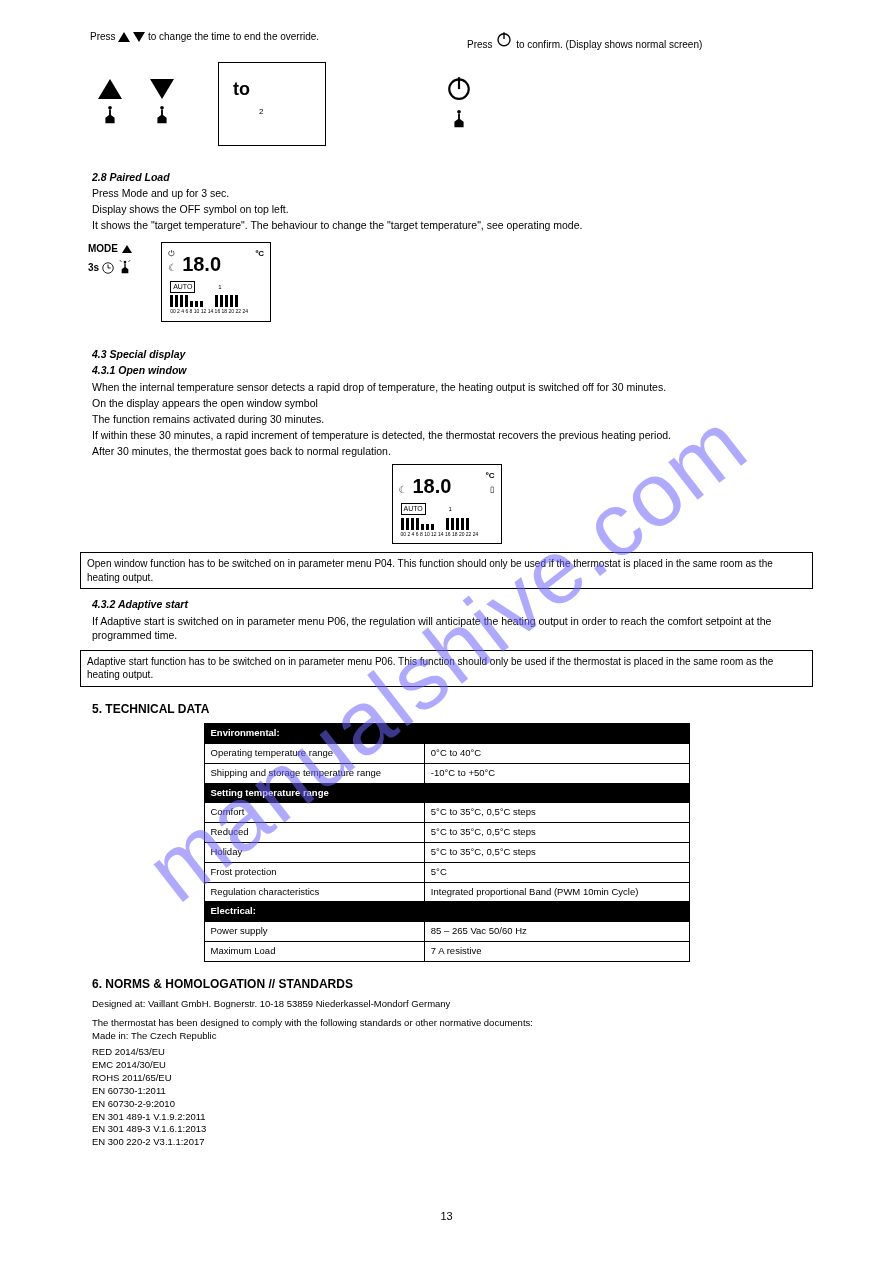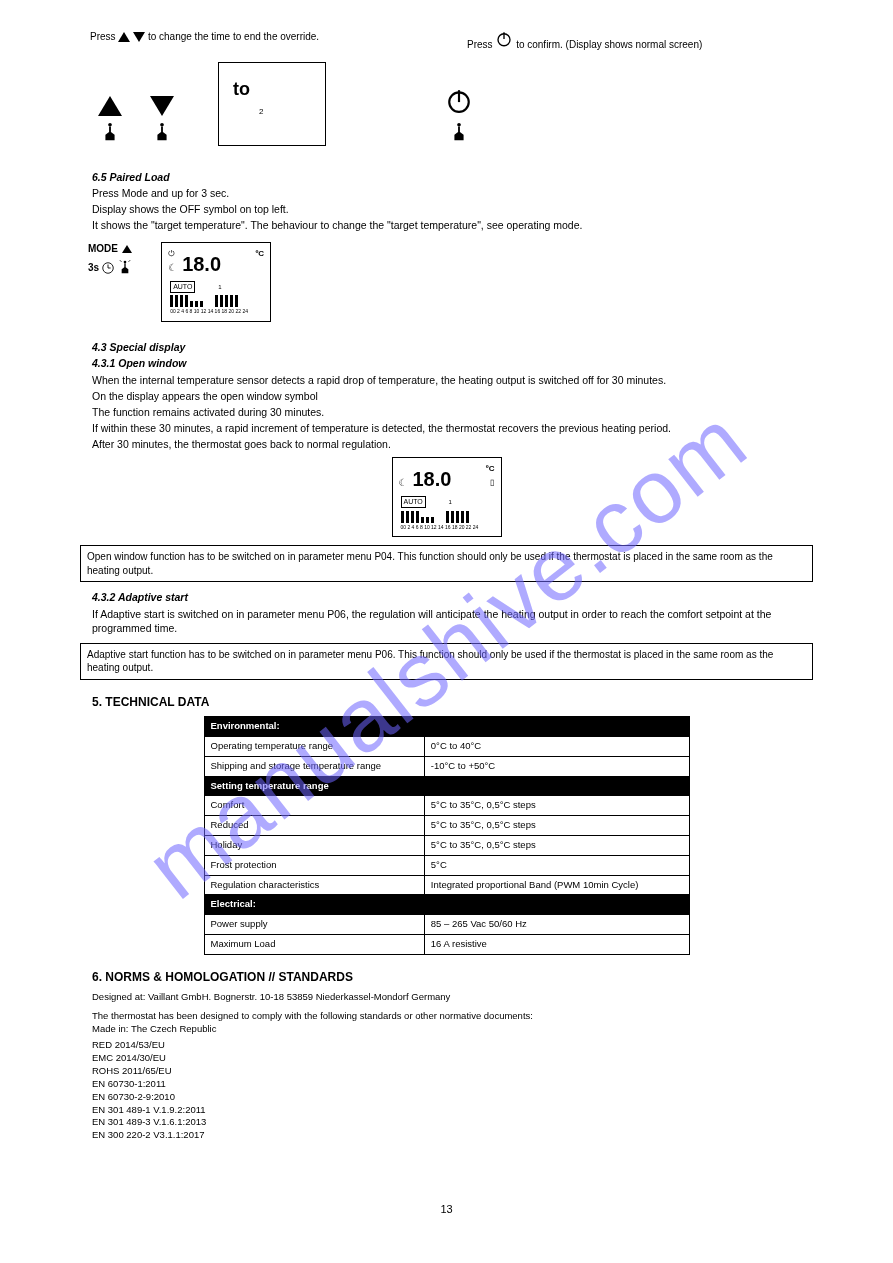--- a/index.html
+++ b/index.html
@@ -145,21 +145,21 @@
           <svg viewBox="0 0 24 24">
               <circle cx="12" cy="13" r="8" fill="none" stroke="#000" stroke-width="1.8"></circle>
               <line x1="12" y1="3" x2="12" y2="12" stroke="#000" stroke-width="1.8"></line>
             </svg>
         </span>
         <span>to confirm. (Display shows normal screen)</span>
       </div>
     </div>
   </div>
 
-  <div class="row" style="margin-left:38px; align-items:flex-end;">
+  <div class="row" style="margin-left:38px; align-items:center;">
     <div style="display:flex; gap:12px;">
       <div class="iconcol">
         <span class="tri tri-up-lg"></span>
         <span class="hand" style="margin-top:4px;">
           <svg viewBox="0 0 24 28">
               <circle cx="12" cy="5" r="2" fill="#000"></circle>
               <path d="M11 7 h2 v6 l4 3 v6 h-10 v-6 l4-3z" fill="#000"></path>
             </svg>
         </span>
       </div>
@@ -191,21 +191,21 @@
           <svg viewBox="0 0 24 28">
               <circle cx="12" cy="5" r="2" fill="#000"></circle>
               <path d="M11 7 h2 v6 l4 3 v6 h-10 v-6 l4-3z" fill="#000"></path>
             </svg>
         </span>
       </div>
     </div>
   </div>
 
   <div class="step-text" style="margin-top:24px;">
-    <p><span class="subnum">6.5 Paired Load</span></p>
+    <p><span class="subnum">2.8 Paired Load</span></p>
     <p>Press Mode and up for 3 sec.</p>
     <p>Display shows the OFF symbol on top left.</p>
     <p>It shows the "target temperature". The behaviour to change the "target temperature", see operating mode.</p>
   </div>
 
   <div class="row paired-load" style="gap:28px; align-items:flex-start;">
     <div class="mode-block">
       <div class="lbl">
         <span>MODE</span>
         <span class="tri tri-up" style="border-bottom-width:8px;border-left-width:5px;border-right-width:5px;"></span>
@@ -252,21 +252,21 @@
             <div class="bar"></div>
             <div class="bar"></div>
             <div class="bar"></div>
             <div class="bar"></div>
         </div>
         <div class="xlabels">00 2 4 6 8 10 12 14 16 18 20 22 24</div>
       </div>
     </div>
   </div>
 
-  <div class="step-text" style="margin-top:18px;">
+  <div class="step-text" style="margin-top:25px;">
     <p><span class="subnum">4.3 Special display</span></p>
     <p><span class="subnum">4.3.1 Open window</span></p>
     <p>When the internal temperature sensor detects a rapid drop of temperature, the heating output is switched off for 30 minutes.</p>
     <p>On the display appears the open window symbol</p>
     <p>The function remains activated during 30 minutes.</p>
     <p>If within these 30 minutes, a rapid increment of temperature is detected, the thermostat recovers the previous heating period.</p>
     <p>After 30 minutes, the thermostat goes back to normal regulation.</p>
   </div>
 
   <div style="margin:6px 0 4px 0; display:flex; justify-content:center;">
@@ -348,21 +348,21 @@
         </tr>
     <tr>
           <th class="section" colspan="2">Electrical:</th>
         </tr>
     <tr>
           <td>Power supply</td>
           <td>85 – 265 Vac 50/60 Hz</td>
         </tr>
     <tr>
           <td>Maximum Load</td>
-          <td>16 A resistive</td>
+          <td>7 A resistive</td>
         </tr>
   </tbody>
     </table>
 
   <div class="tech-title">6. NORMS &amp; HOMOLOGATION // STANDARDS</div>
   <div class="normstxt">
     <p>Designed at: Vaillant GmbH. Bognerstr. 10-18 53859 Niederkassel-Mondorf Germany</p>
     <p style="margin-top:6px;">The thermostat has been designed to comply with the following standards or other normative documents:</p>
     <p>Made in: The Czech Republic</p>
     <p style="margin-top:4px;">

